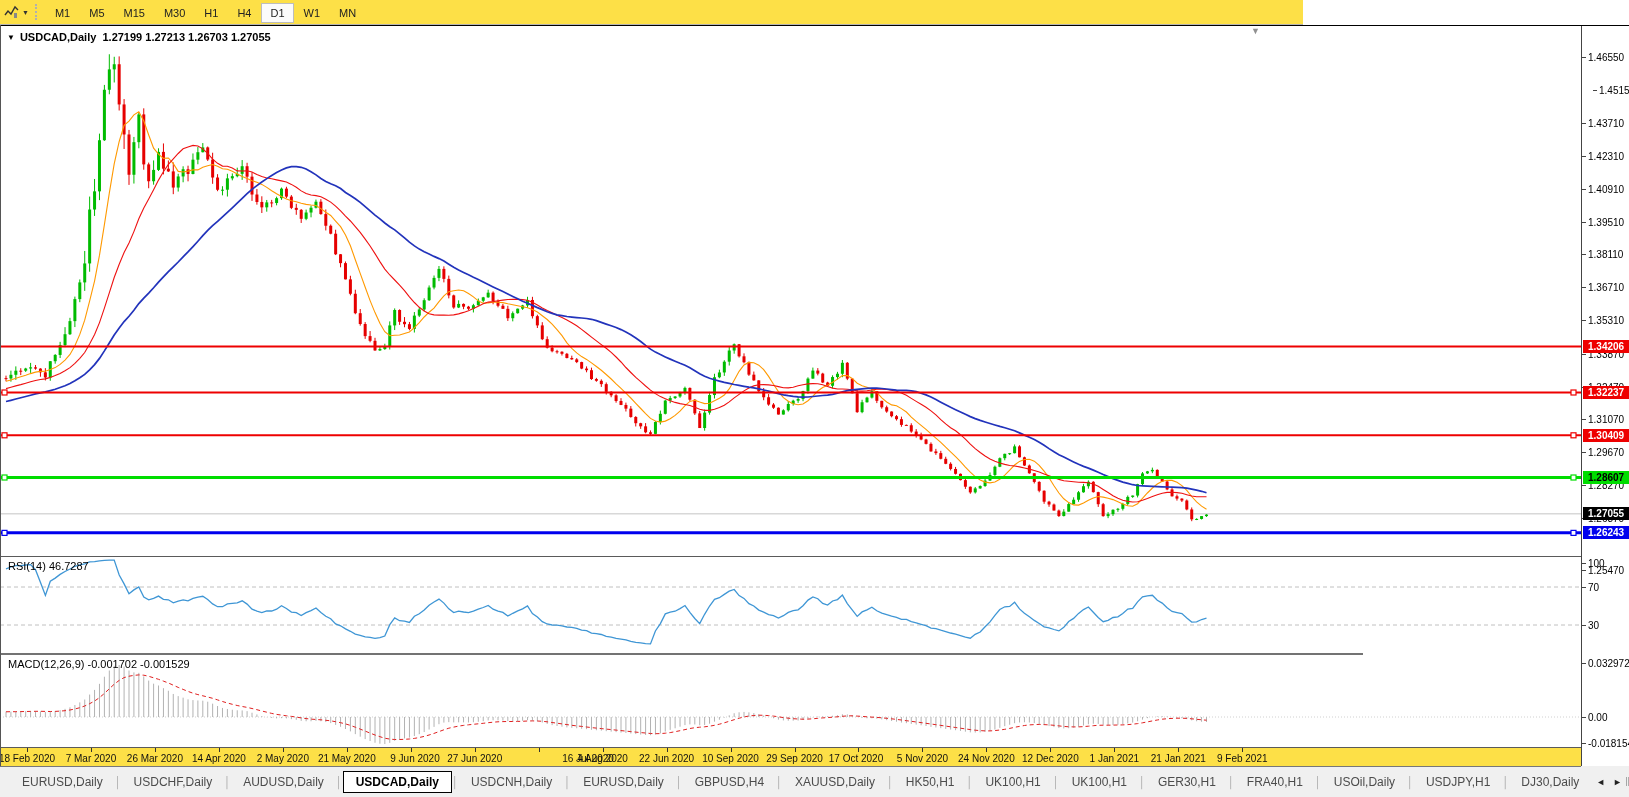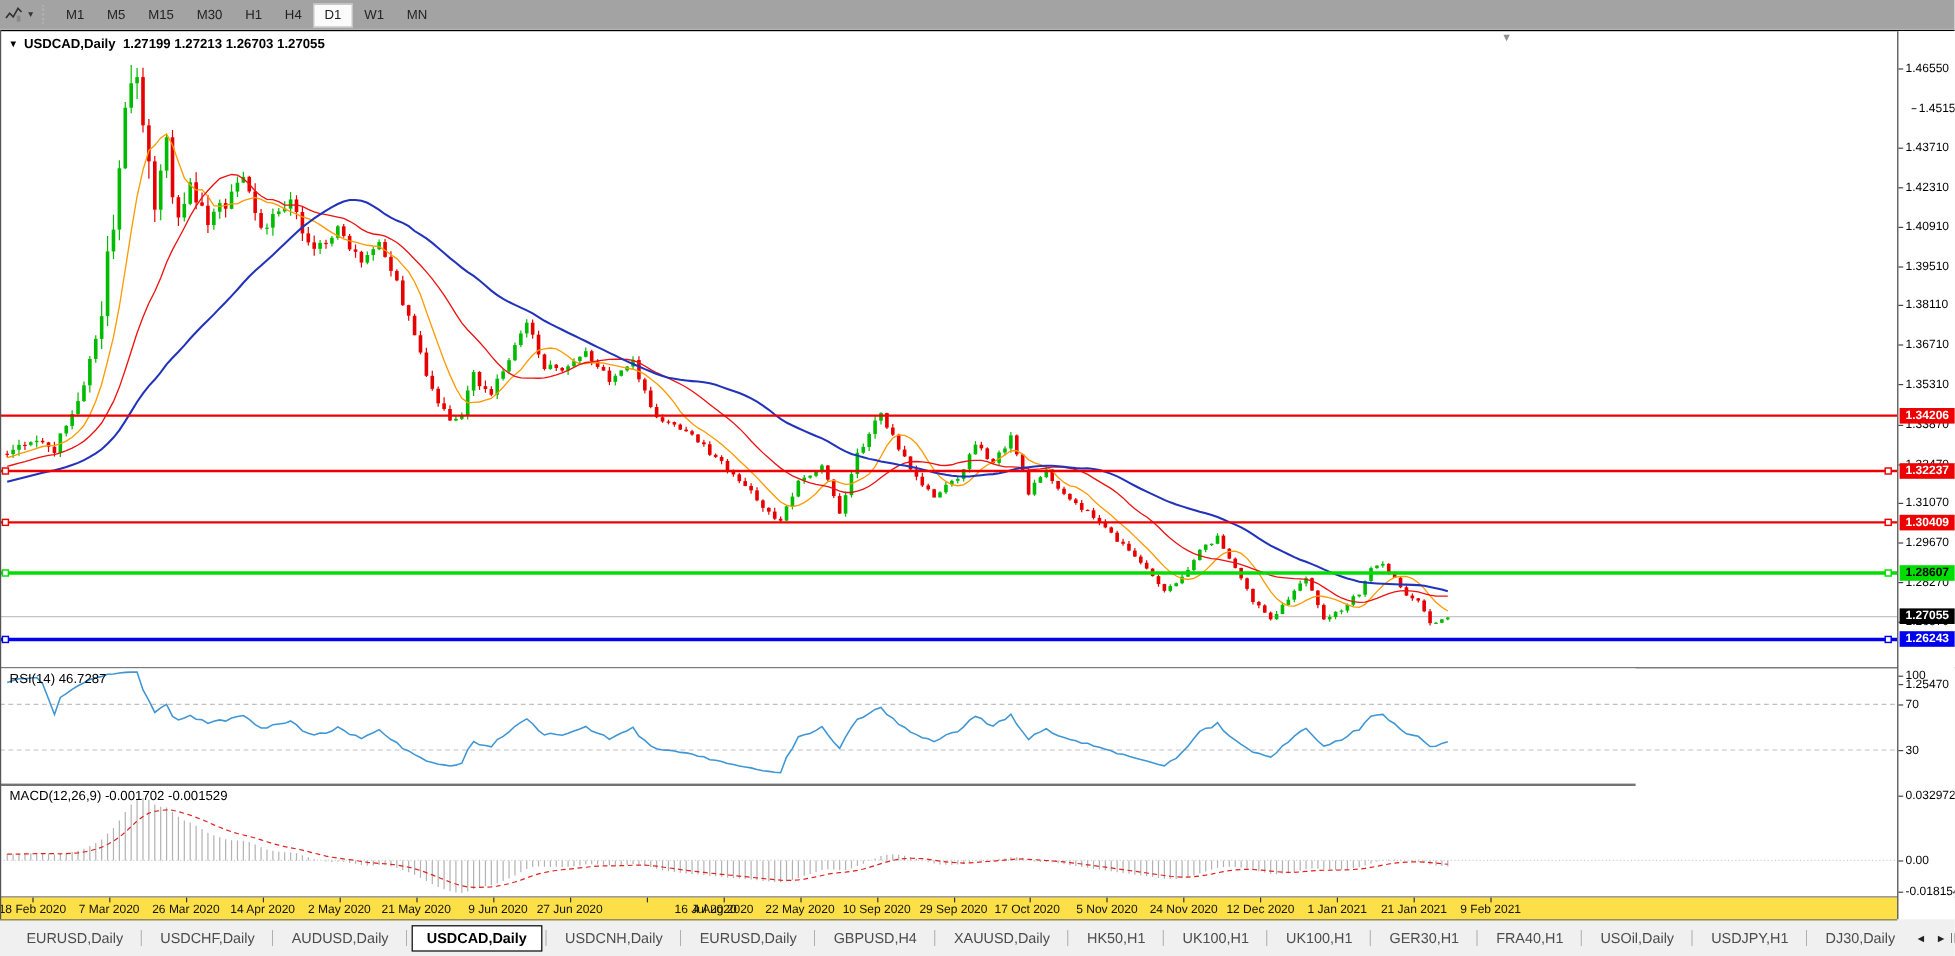--- a/index.html
+++ b/index.html
@@ -1,19 +1,19 @@
 <!DOCTYPE html>
 <html><head>
 <meta charset="utf-8">
 <style>
   html,body{margin:0;padding:0;background:#e8e8e8;}
   #app{position:relative;width:1629px;height:797px;background:#ffffff;
        font-family:"Liberation Sans",sans-serif;overflow:hidden;color:#000;}
   
-  .toolbar{position:absolute;left:0;top:0;width:1629px;height:24px;background:#a3a3a3;
+  .toolbar{position:absolute;left:0;top:0;width:1303px;height:24px;background:#fde047;
            border-bottom:1px solid #b5b5b5;display:flex;align-items:center;}
   .tool-icon{width:16px;height:16px;margin-left:4px;display:inline-block;}
   .caret{font-size:7px;color:#333;margin:0 4px 0 2px;cursor:pointer;}
   .grip{width:3px;height:16px;border-left:2px dotted #b0b0b0;margin:0 6px 0 2px;}
   .tf-btn{font-size:11px;color:#222;padding:3px 8px;margin-right:1px;border:1px solid transparent;
           cursor:pointer;line-height:12px;}
   .tf-btn.active{background:#fbfbfb;border:1px solid #bdbdbd;}
   
   .panel{position:absolute;left:0;background:#fff;}
   #panel-main{top:25px;height:530px;width:1629px;border-top:1px solid #000;border-bottom:1px solid #5a5a5a;}
@@ -857,21 +857,21 @@
       <div class="date-label" style="left: 346.8px;">21 May 2020</div>
       <div class="date-tick" style="left: 410.76px;"></div>
       <div class="date-label" style="left: 415px;">9 Jun 2020</div>
       <div class="date-tick" style="left: 474.72px;"></div>
       <div class="date-label" style="left: 474.72px;">27 Jun 2020</div>
       <div class="date-tick" style="left: 538.68px;"></div>
       <div class="date-label" style="left: 568px; margin-left: 20px;">16 Jul 2020</div>
       <div class="date-tick" style="left: 602.64px;"></div>
       <div class="date-label" style="left: 602.64px;">4 Aug 2020</div>
       <div class="date-tick" style="left: 666.6px;"></div>
-      <div class="date-label" style="left: 666.6px;">22 May 2020</div>
+      <div class="date-label" style="left: 666.6px;">22 Jun 2020</div>
       <div class="date-tick" style="left: 730.56px;"></div>
       <div class="date-label" style="left: 730.56px;">10 Sep 2020</div>
       <div class="date-tick" style="left: 794.52px;"></div>
       <div class="date-label" style="left: 794.52px;">29 Sep 2020</div>
       <div class="date-tick" style="left: 858.48px;"></div>
       <div class="date-label" style="left: 856px;">17 Oct 2020</div>
       <div class="date-tick" style="left: 922.44px;"></div>
       <div class="date-label" style="left: 922.44px;">5 Nov 2020</div>
       <div class="date-tick" style="left: 986.4px;"></div>
       <div class="date-label" style="left: 986.4px;">24 Nov 2020</div>

